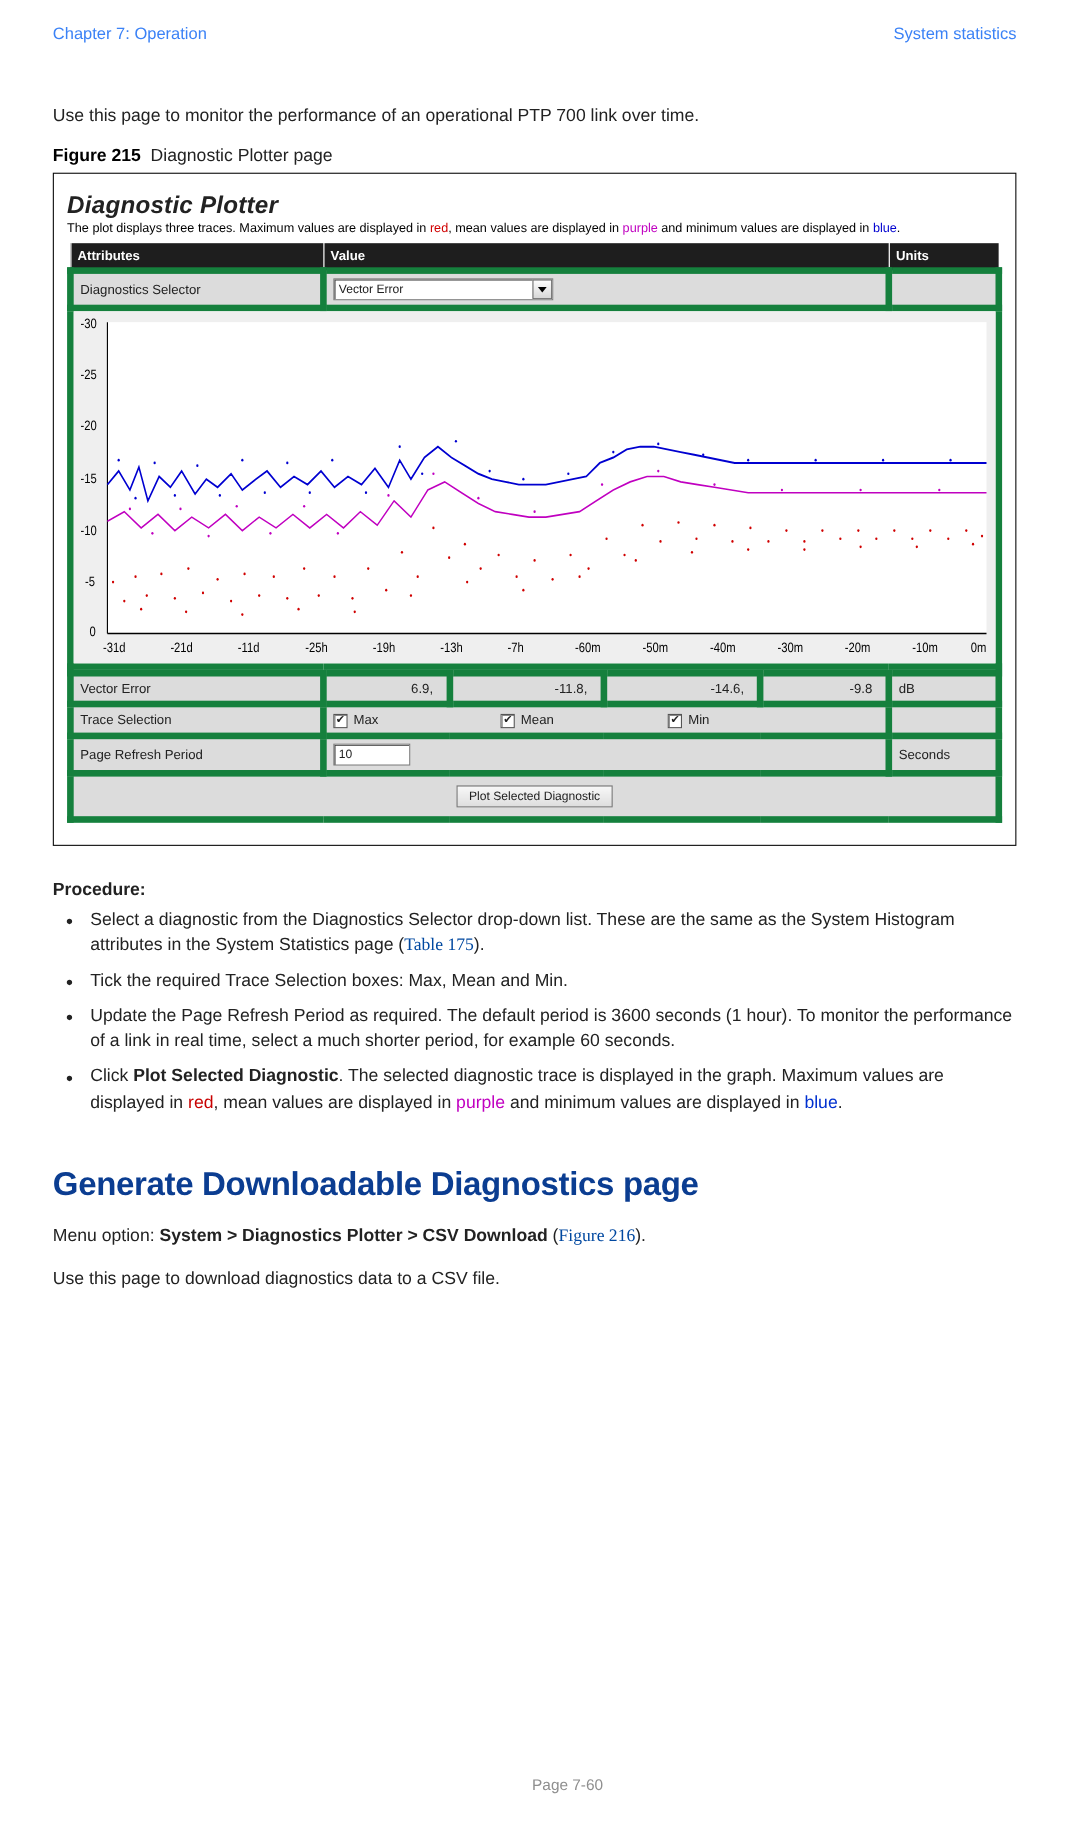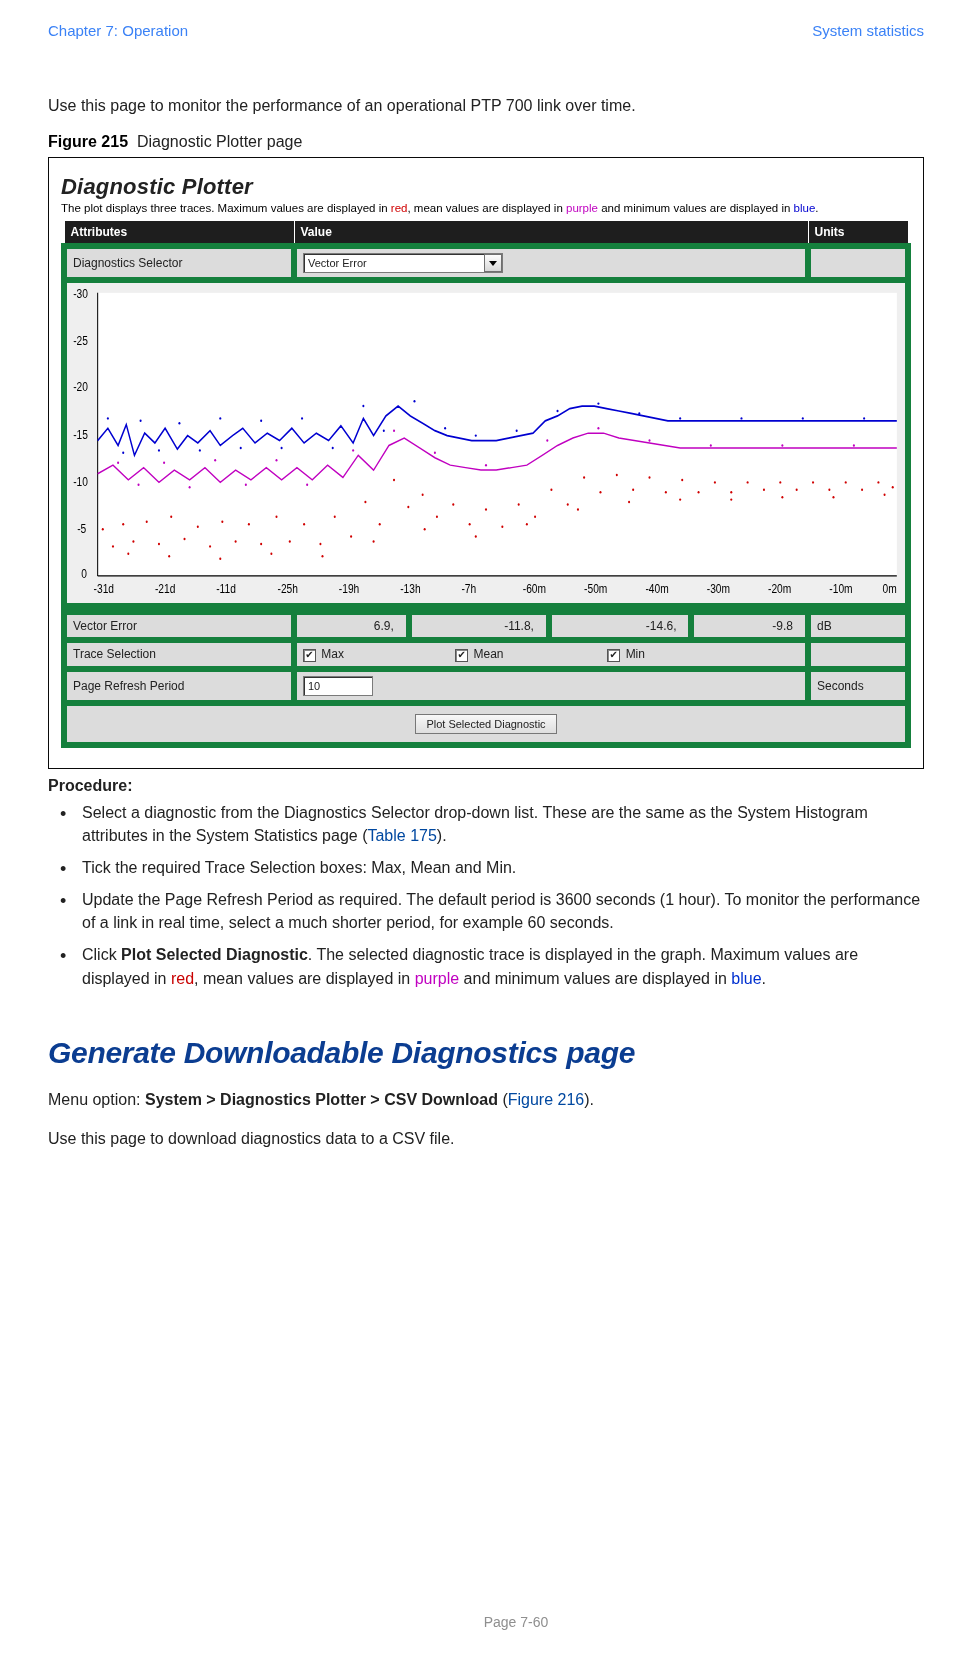--- a/index.html
+++ b/index.html
@@ -25,21 +25,21 @@
     font-size: 15px;
     margin-bottom: 55px;
     margin-top: 2px;
   }
   .intro { font-size: 16px; margin-bottom: 10px; }
   .fig-caption { font-size: 16px; margin-bottom: 6px; }
   .fig-caption .fig-label { font-weight: 700; color: #000; }
   .fig-box {
     border: 1px solid #0a0a0a;
     padding: 14px 12px 20px 12px;
-    margin-bottom: 8px;
+    margin-bottom: 32px;
   }
   .dp-title {
     font-family: "Arial Black", Arial, sans-serif;
     font-weight: 900;
     font-style: italic;
     font-size: 22px;
     margin: 2px 0 2px 0;
     letter-spacing: 0.2px;
   }
   .dp-sub {
@@ -145,32 +145,31 @@
     margin-bottom: 9px;
     font-size: 16px;
     line-height: 1.45;
   }
   ul.proc li::before {
     content: "•";
     position: absolute;
     left: -22px;
     font-size: 18px;
   }
-  .link-blue { color: #0048a0; }
+  .link-blue { color: #0048a0; font-family: Liberation Serif, serif; }
   .txt-red { color: #c80000; }
   .txt-purple { color: #c000c0; }
   .txt-blue { color: #0030d0; }
   h2.section-h {
     color: #0b3d91;
     font-size: 30px;
     font-weight: 700;
     margin: 46px 0 18px 0;
     font-family: "Arial Narrow", Arial, sans-serif;
     letter-spacing: -0.3px;
-    font-style: italic;
   }
   .page-footer {
     position: absolute;
     bottom: 30px;
     left: 15px; right: 0;
     text-align: center;
     color: #8f8f8f;
     font-size: 14px;
     padding-left: 45px;
   }

